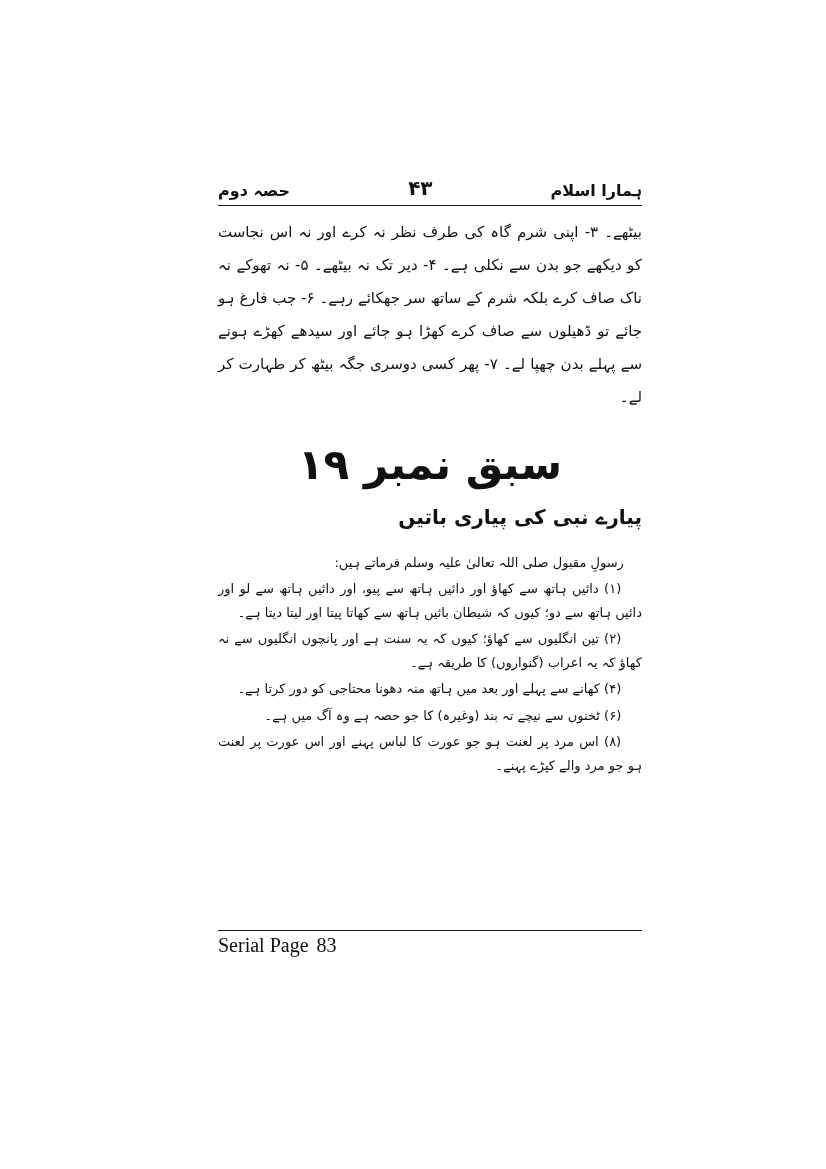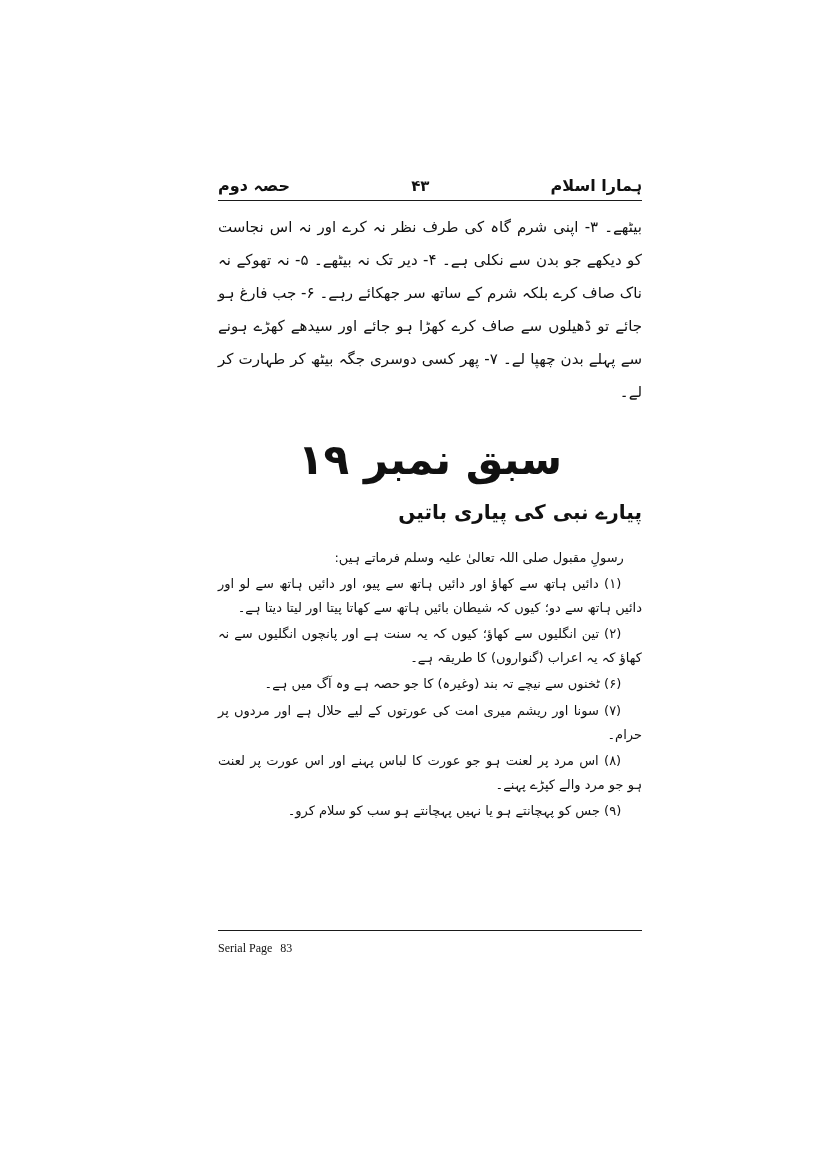--- a/index.html
+++ b/index.html
@@ -26,21 +26,21 @@
   
   .page-header {
     display: flex;
     justify-content: space-between;
     align-items: flex-end;
     font-size: 16px;
     font-weight: bold;
     padding-bottom: 5px;
     border-bottom: 1.5px solid #1a1a1a;
   }
-  .page-header .hdr-center { font-size: 15px; }
+  .page-header .hdr-center { font-size: 20px; }
   .intro {
     margin: 10px 0 12px 0;
     font-size: 15px;
     line-height: 2.2;
     text-align: justify;
   }
   .lesson-title {
     margin: 24px 0 0 0;
     text-align: center;
     font-size: 42px;
@@ -71,23 +71,23 @@
   }
   .pt-num { white-space: nowrap; }
   .page-footer {
     position: absolute;
     top: 930px;
     left: 218px;
     width: 424px;
     direction: ltr;
     text-align: left;
     border-top: 1.5px solid #1a1a1a;
-    padding-top: 10px;
+    padding-top: 3px;
     font-family: "Liberation Serif", serif;
-    font-size: 12px;
+    font-size: 20px;
     color: #111111;
   }
   .page-footer .serial-number { margin-left: 8px; }
 </style>
 </head>
 <body>
 
 <div class="sheet">
   <div class="content">
 
@@ -100,24 +100,23 @@
     <p class="intro">بیٹھے۔ ۳- اپنی شرم گاہ کی طرف نظر نہ کرے اور نہ اس نجاست کو دیکھے جو بدن سے نکلی ہے۔ ۴- دیر تک نہ بیٹھے۔ ۵- نہ تھوکے نہ ناک صاف کرے بلکہ شرم کے ساتھ سر جھکائے رہے۔ ۶- جب فارغ ہو جائے تو ڈھیلوں سے صاف کرے کھڑا ہو جائے اور سیدھے کھڑے ہونے سے پہلے بدن چھپا لے۔ ۷- پھر کسی دوسری جگہ بیٹھ کر طہارت کر لے۔</p>
 
     <h1 class="lesson-title">سبق نمبر ۱۹</h1>
     <h2 class="lesson-subtitle">پیارے نبی کی پیاری باتیں</h2>
 
     <p class="opening">رسولِ مقبول صلی اللہ تعالیٰ علیہ وسلم فرماتے ہیں:</p>
 
     <div class="points">
       <p class="point"><span class="pt-num">(۱)</span> <span>دائیں ہاتھ سے کھاؤ اور دائیں ہاتھ سے پیو، اور دائیں ہاتھ سے لو اور دائیں ہاتھ سے دو؛ کیوں کہ شیطان بائیں ہاتھ سے کھاتا پیتا اور لیتا دیتا ہے۔</span></p>
       <p class="point"><span class="pt-num">(۲)</span> <span>تین انگلیوں سے کھاؤ؛ کیوں کہ یہ سنت ہے اور پانچوں انگلیوں سے نہ کھاؤ کہ یہ اعراب (گنواروں) کا طریقہ ہے۔</span></p>
+      <p class="point"><span class="pt-num">(۴)</span> <span>کھانے سے پہلے اور بعد میں ہاتھ منہ دھونا محتاجی کو دور کرتا ہے۔</span></p>
       <p class="point"><span class="pt-num">(۶)</span> <span>ٹخنوں سے نیچے تہ بند (وغیرہ) کا جو حصہ ہے وہ آگ میں ہے۔</span></p>
-      <p class="point"><span class="pt-num">(۷)</span> <span>سونا اور ریشم میری امت کی عورتوں کے لیے حلال ہے اور مردوں پر حرام۔</span></p>
       <p class="point"><span class="pt-num">(۸)</span> <span>اس مرد پر لعنت ہو جو عورت کا لباس پہنے اور اس عورت پر لعنت ہو جو مرد والے کپڑے پہنے۔</span></p>
-      <p class="point"><span class="pt-num">(۹)</span> <span>جس کو پہچانتے ہو یا نہیں پہچانتے ہو سب کو سلام کرو۔</span></p>
     </div>
 
   </div>
 
   <footer class="page-footer">
     <span class="serial-label">Serial Page</span><span class="serial-number">83</span>
   </footer>
 </div>
 
 </body></html>

